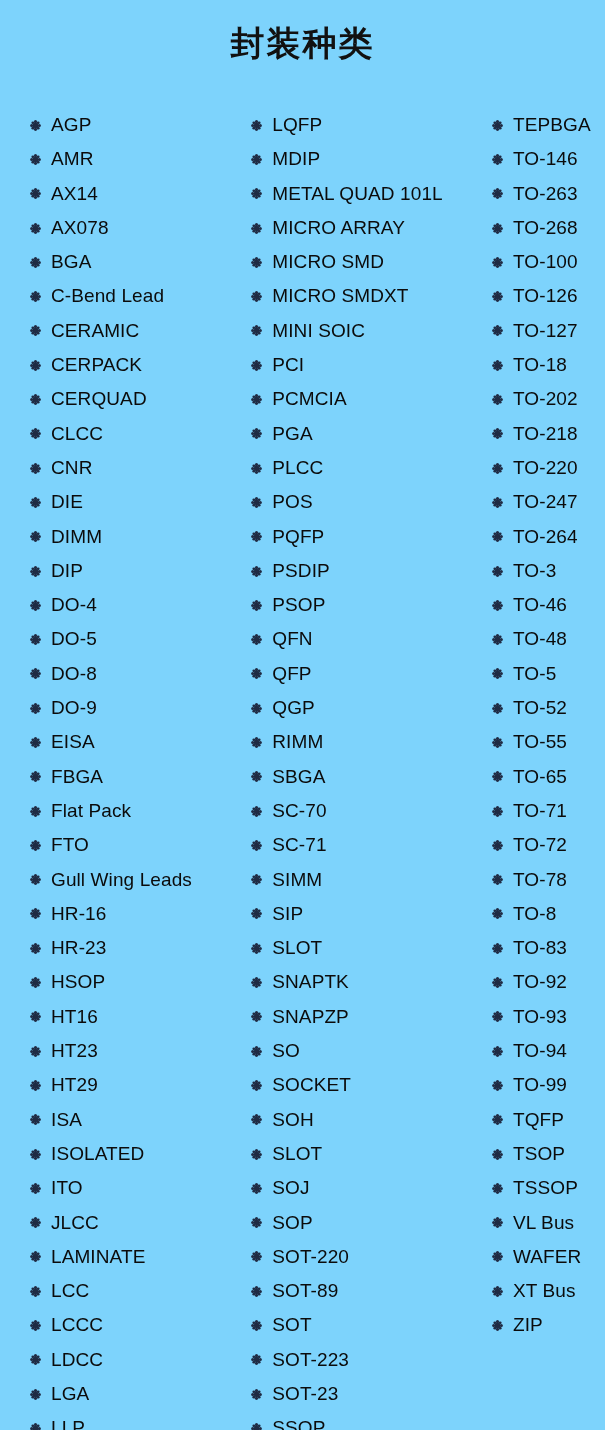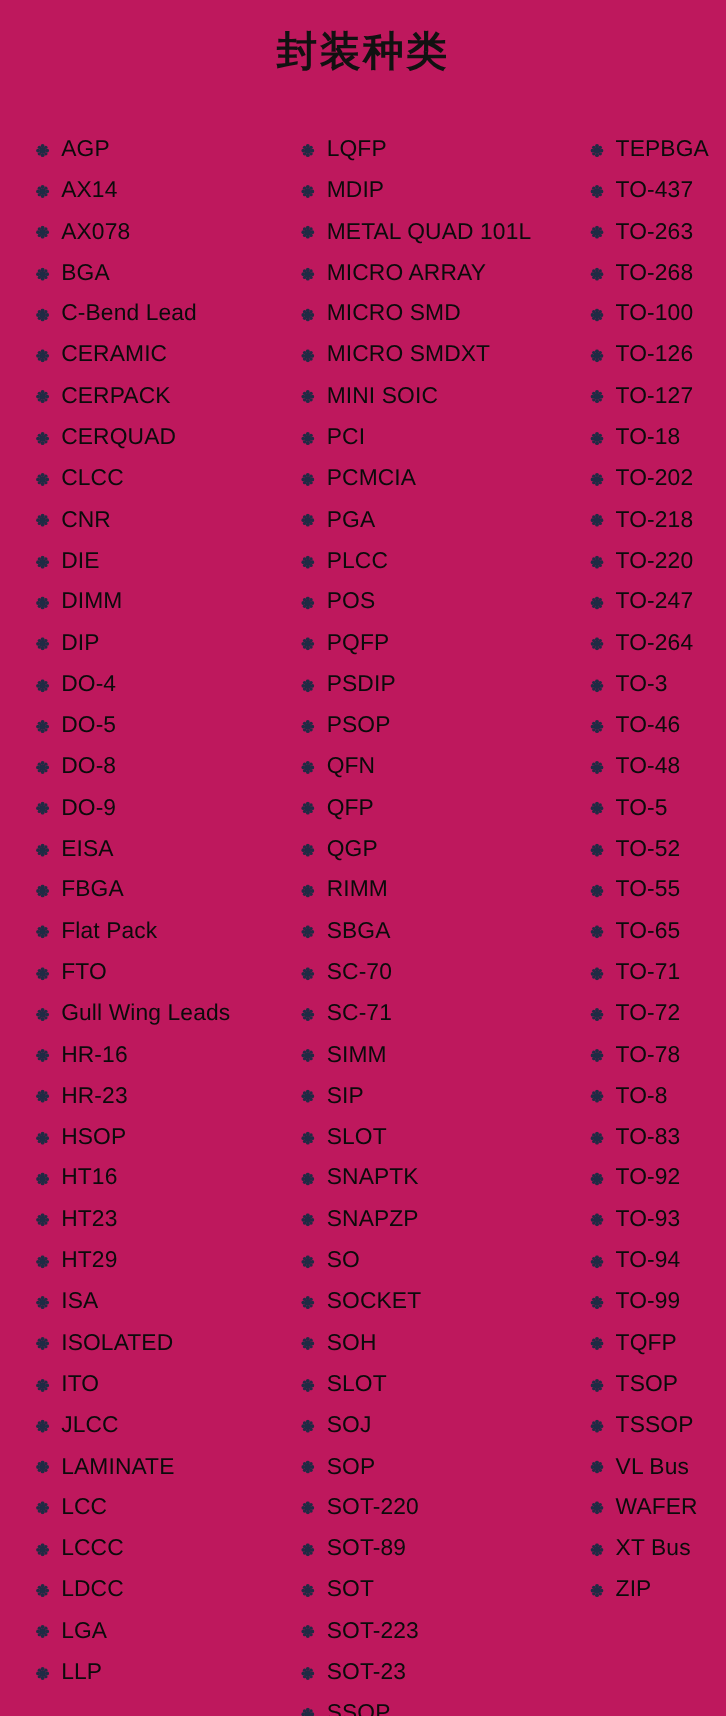--- a/index.html
+++ b/index.html
@@ -12,21 +12,21 @@
     height: 1430px;
     overflow: hidden;
     font-family: "Liberation Sans", sans-serif;
     color: #000000;
     position: relative;
   }
   .page {
     width: 605px;
     height: 1430px;
     position: relative;
-    background: #be185d;
+    background: #7dd3fc;
     overflow: hidden;
   }
   .title {
     text-align: center;
     font-family: "DejaVu Serif", "Liberation Serif", serif;
     font-weight: bold;
     font-size: 34px;
     letter-spacing: 2px;
     color: #111111;
     padding-top: 20px;
@@ -111,20 +111,38 @@
                 <circle cx="11" cy="18.6" r="3.2"></circle>
                 <circle cx="3.4" cy="11" r="3.2"></circle>
                 <circle cx="18.6" cy="11" r="3.2"></circle>
                 <circle cx="5.6" cy="5.6" r="2.8"></circle>
                 <circle cx="16.4" cy="5.6" r="2.8"></circle>
                 <circle cx="5.6" cy="16.4" r="2.8"></circle>
                 <circle cx="16.4" cy="16.4" r="2.8"></circle>
               </g>
             </svg>
           </span>
+          <span class="label">AMR</span>
+        </div>
+        <div class="item">
+          <span class="bullet">
+            <svg width="11" height="11" viewBox="0 0 22 22" aria-hidden="true">
+              <g fill="#1f2b44">
+                <circle cx="11" cy="11" r="5.4"></circle>
+                <circle cx="11" cy="3.4" r="3.2"></circle>
+                <circle cx="11" cy="18.6" r="3.2"></circle>
+                <circle cx="3.4" cy="11" r="3.2"></circle>
+                <circle cx="18.6" cy="11" r="3.2"></circle>
+                <circle cx="5.6" cy="5.6" r="2.8"></circle>
+                <circle cx="16.4" cy="5.6" r="2.8"></circle>
+                <circle cx="5.6" cy="16.4" r="2.8"></circle>
+                <circle cx="16.4" cy="16.4" r="2.8"></circle>
+              </g>
+            </svg>
+          </span>
           <span class="label">AX14</span>
         </div>
         <div class="item">
           <span class="bullet">
             <svg width="11" height="11" viewBox="0 0 22 22" aria-hidden="true">
               <g fill="#1f2b44">
                 <circle cx="11" cy="11" r="5.4"></circle>
                 <circle cx="11" cy="3.4" r="3.2"></circle>
                 <circle cx="11" cy="18.6" r="3.2"></circle>
                 <circle cx="3.4" cy="11" r="3.2"></circle>
@@ -1501,21 +1519,21 @@
                 <circle cx="11" cy="18.6" r="3.2"></circle>
                 <circle cx="3.4" cy="11" r="3.2"></circle>
                 <circle cx="18.6" cy="11" r="3.2"></circle>
                 <circle cx="5.6" cy="5.6" r="2.8"></circle>
                 <circle cx="16.4" cy="5.6" r="2.8"></circle>
                 <circle cx="5.6" cy="16.4" r="2.8"></circle>
                 <circle cx="16.4" cy="16.4" r="2.8"></circle>
               </g>
             </svg>
           </span>
-          <span class="label">TO-437</span>
+          <span class="label">TO-146</span>
         </div>
         <div class="item">
           <span class="bullet">
             <svg width="11" height="11" viewBox="0 0 22 22" aria-hidden="true">
               <g fill="#1f2b44">
                 <circle cx="11" cy="11" r="5.4"></circle>
                 <circle cx="11" cy="3.4" r="3.2"></circle>
                 <circle cx="11" cy="18.6" r="3.2"></circle>
                 <circle cx="3.4" cy="11" r="3.2"></circle>
                 <circle cx="18.6" cy="11" r="3.2"></circle>

